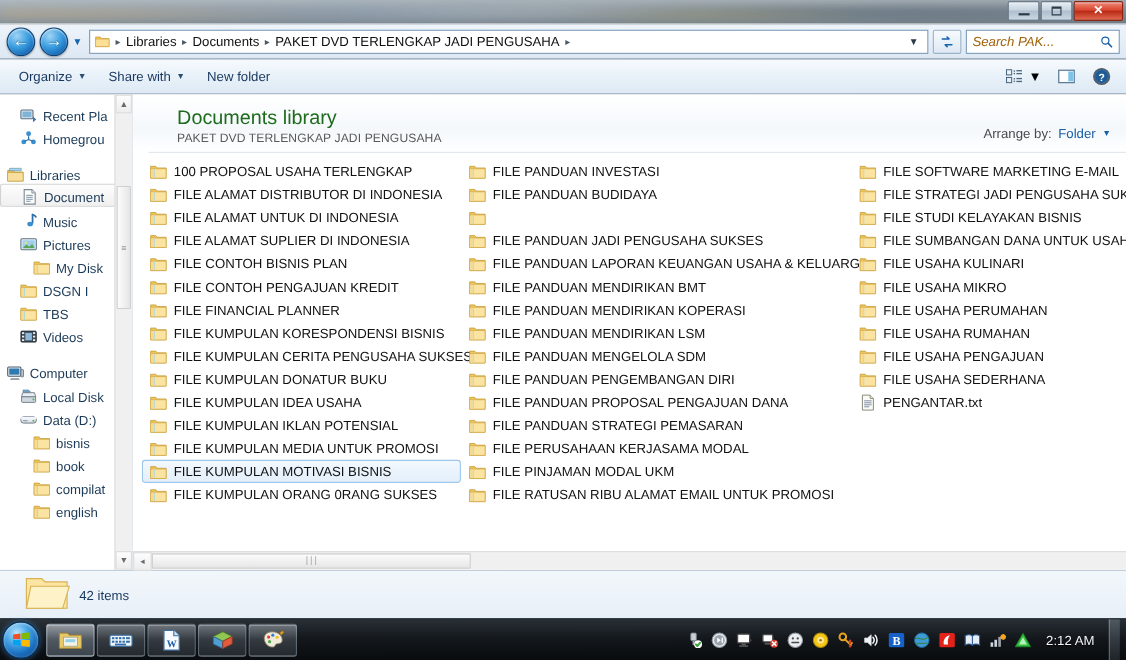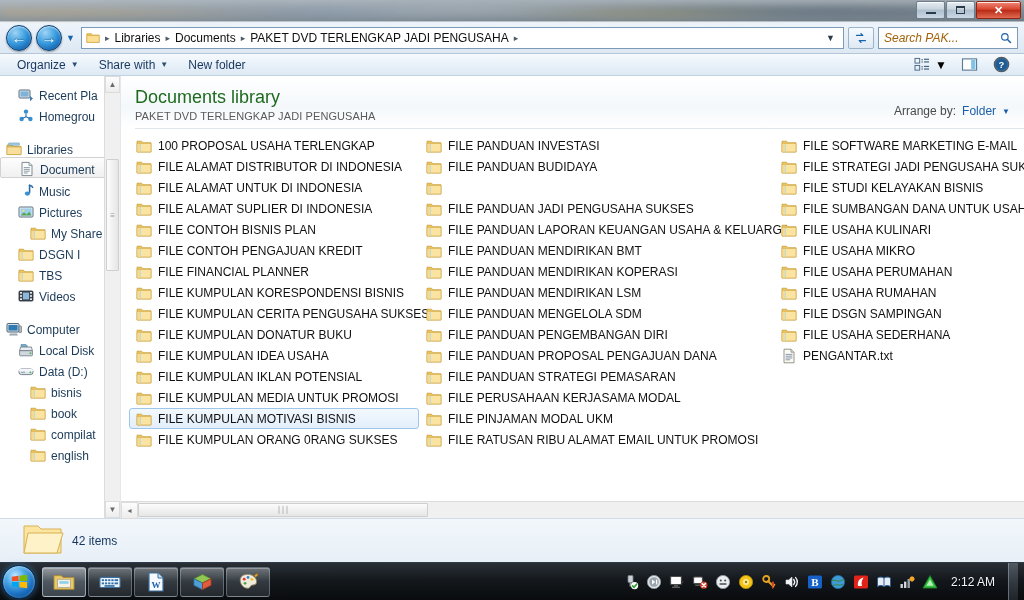--- a/index.html
+++ b/index.html
@@ -90,21 +90,21 @@
   }
   .searchbox{
     width:140px;height:22px;background:#fff;border:1px solid #7a9ab8;
     display:flex;align-items:center;justify-content:space-between;padding:0 5px;cursor:text;
   }
   .searchbox span.ph{ color:#a16207; font-style:italic; font-size:12px; }
   .mag{ color:#1b5fa6; font-size:12px; }
 
   
   .cmdbar{
-    height:22px;
+    height:32px;
     background:linear-gradient(180deg,#f6fafd 0%,#e9f1f9 50%,#dde9f4 100%);
     border-bottom:1px solid #c4d3e2;
     display:flex; align-items:center; padding:0 8px; gap:2px;
   }
   .cmd{
     padding:4px 9px; color:#17375e; font-size:12px; cursor:pointer; border-radius:2px;
     display:flex; align-items:center; gap:5px; white-space:nowrap;
   }
   .cmd .ca{ font-size:8px; color:#2b4f73; }
   .cmd-right{ margin-left:auto; display:flex; align-items:center; gap:2px; }
@@ -152,21 +152,21 @@
     display:flex;align-items:center;justify-content:center;color:#9a9a9a;font-size:8px;
   }
 
   
   .contentpane{ flex:1; display:flex; flex-direction:column; min-width:0; background:#fff; position:relative;}
   .lib-header{
     padding:10px 0 6px 14px; flex:none;
     background:linear-gradient(180deg,#ffffff 0%, #f4f8fb 60%, #ffffff 100%);
     display:flex; align-items:flex-start;
   }
-  .lib-header-left{ flex:1; }
+  .lib-header-left{ flex:1;margin-left:26px; }
   .lib-title{ font-size:18px; color:#1e6b1e; font-weight:normal; line-height:22px; }
   .lib-sub{ font-size:11px; color:#5a5a5a; margin-top:2px; letter-spacing:.1px;}
   .arrange{ display:flex; align-items:center; gap:6px; padding:18px 14px 0 0; font-size:12px; }
   .arrange-label{ color:#4a4a4a; }
   .arrange-val{ color:#1a5fa8; cursor:pointer; }
   .arrange-caret{ color:#1a5fa8; font-size:8px; }
   .hr{ height:1px; background:#dfe6ec; margin:0 0 0 14px; }
 
   
   .filelist-wrap{ flex:1; position:relative; overflow:hidden; padding:6px 0 0 8px;}
@@ -406,21 +406,21 @@
             </svg>
             <span>Pictures</span>
           </div>
           <div class="navitem indent2">
             <svg class="nav-ico" viewBox="0 0 16 16">
               <path d="M1 3.2h4.6l1.3 1.5H15v9.3H1z" fill="#eec65c" stroke="#c39a33" stroke-width=".7"></path>
               <path d="M1 5.4h14v8.6H1z" fill="#fbe3a1" stroke="#cfa541" stroke-width=".6"></path>
               <rect x="2.1" y="5.9" width="1.5" height="7.6" fill="#f7d98c"></rect>
               <rect x="3.9" y="5.9" width=".7" height="7.6" fill="#9fd4e8"></rect>
             </svg>
-            <span>My Share</span>
+            <span>My Disk</span>
           </div>
           <div class="navitem indent3">
             <svg class="nav-ico" viewBox="0 0 16 16">
               <path d="M1 3.2h4.6l1.3 1.5H15v9.3H1z" fill="#eec65c" stroke="#c39a33" stroke-width=".7"></path>
               <path d="M1 5.4h14v8.6H1z" fill="#fbe3a1" stroke="#cfa541" stroke-width=".6"></path>
               <rect x="2.1" y="5.9" width="1.5" height="7.6" fill="#f7d98c"></rect>
               <rect x="3.9" y="5.9" width=".7" height="7.6" fill="#9fd4e8"></rect>
             </svg>
             <span>DSGN I</span>
           </div>
@@ -881,21 +881,21 @@
               </svg>
               <span>FILE USAHA RUMAHAN</span>
             </div>
             <div class="fileitem col3">
               <svg class="fico" viewBox="0 0 16 16">
                 <path d="M1 3.2h4.6l1.3 1.5H15v9.3H1z" fill="#eec65c" stroke="#c39a33" stroke-width=".7"></path>
                 <path d="M1 5.4h14v8.6H1z" fill="#fbe3a1" stroke="#cfa541" stroke-width=".6"></path>
                 <rect x="2.1" y="5.9" width="1.5" height="7.6" fill="#f7d98c"></rect>
                 <rect x="3.9" y="5.9" width=".7" height="7.6" fill="#9fd4e8"></rect>
               </svg>
-              <span>FILE DSGN SAMPINGAN</span>
+              <span>FILE USAHA PENGAJUAN</span>
             </div>
             <div class="fileitem col3">
               <svg class="fico" viewBox="0 0 16 16">
                 <path d="M1 3.2h4.6l1.3 1.5H15v9.3H1z" fill="#eec65c" stroke="#c39a33" stroke-width=".7"></path>
                 <path d="M1 5.4h14v8.6H1z" fill="#fbe3a1" stroke="#cfa541" stroke-width=".6"></path>
                 <rect x="2.1" y="5.9" width="1.5" height="7.6" fill="#f7d98c"></rect>
                 <rect x="3.9" y="5.9" width=".7" height="7.6" fill="#9fd4e8"></rect>
               </svg>
               <span>FILE USAHA SEDERHANA</span>
             </div>

